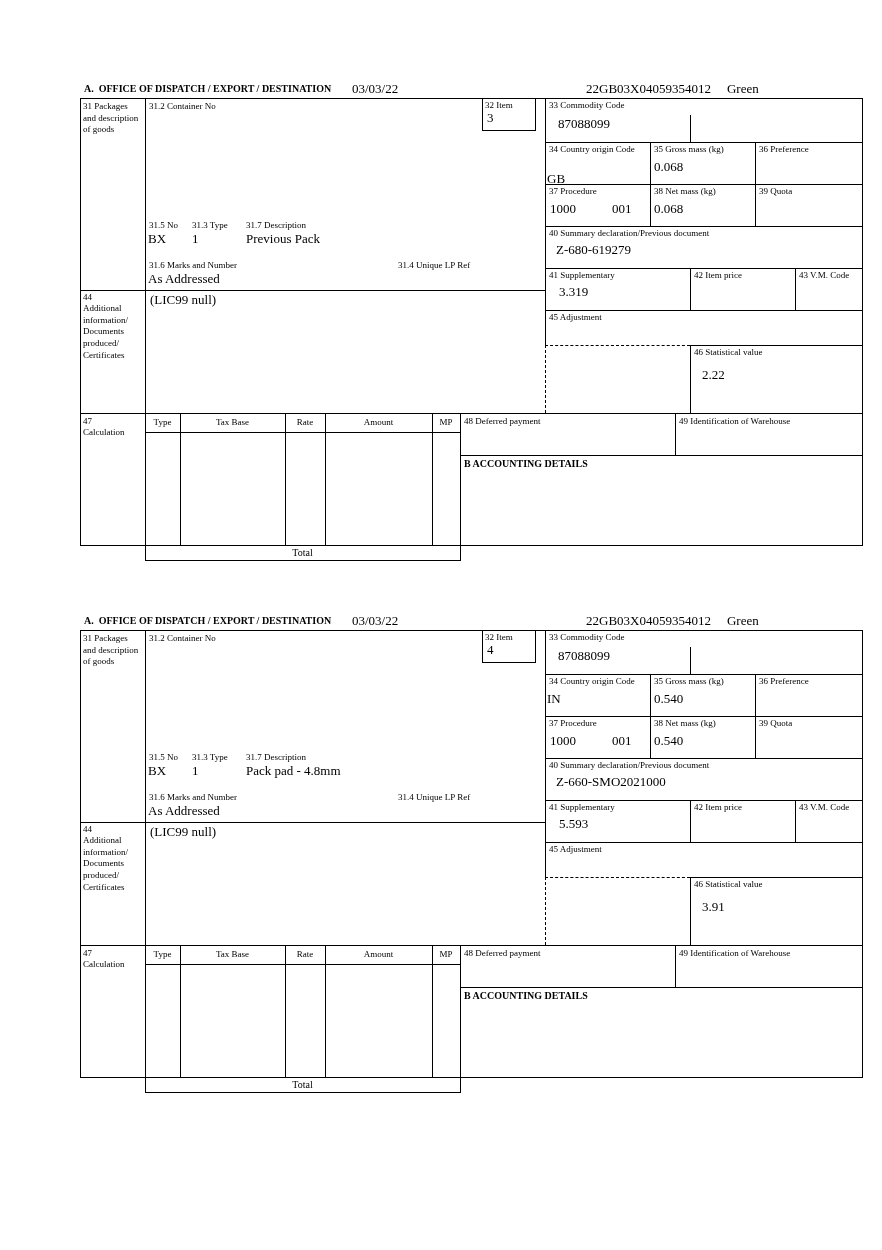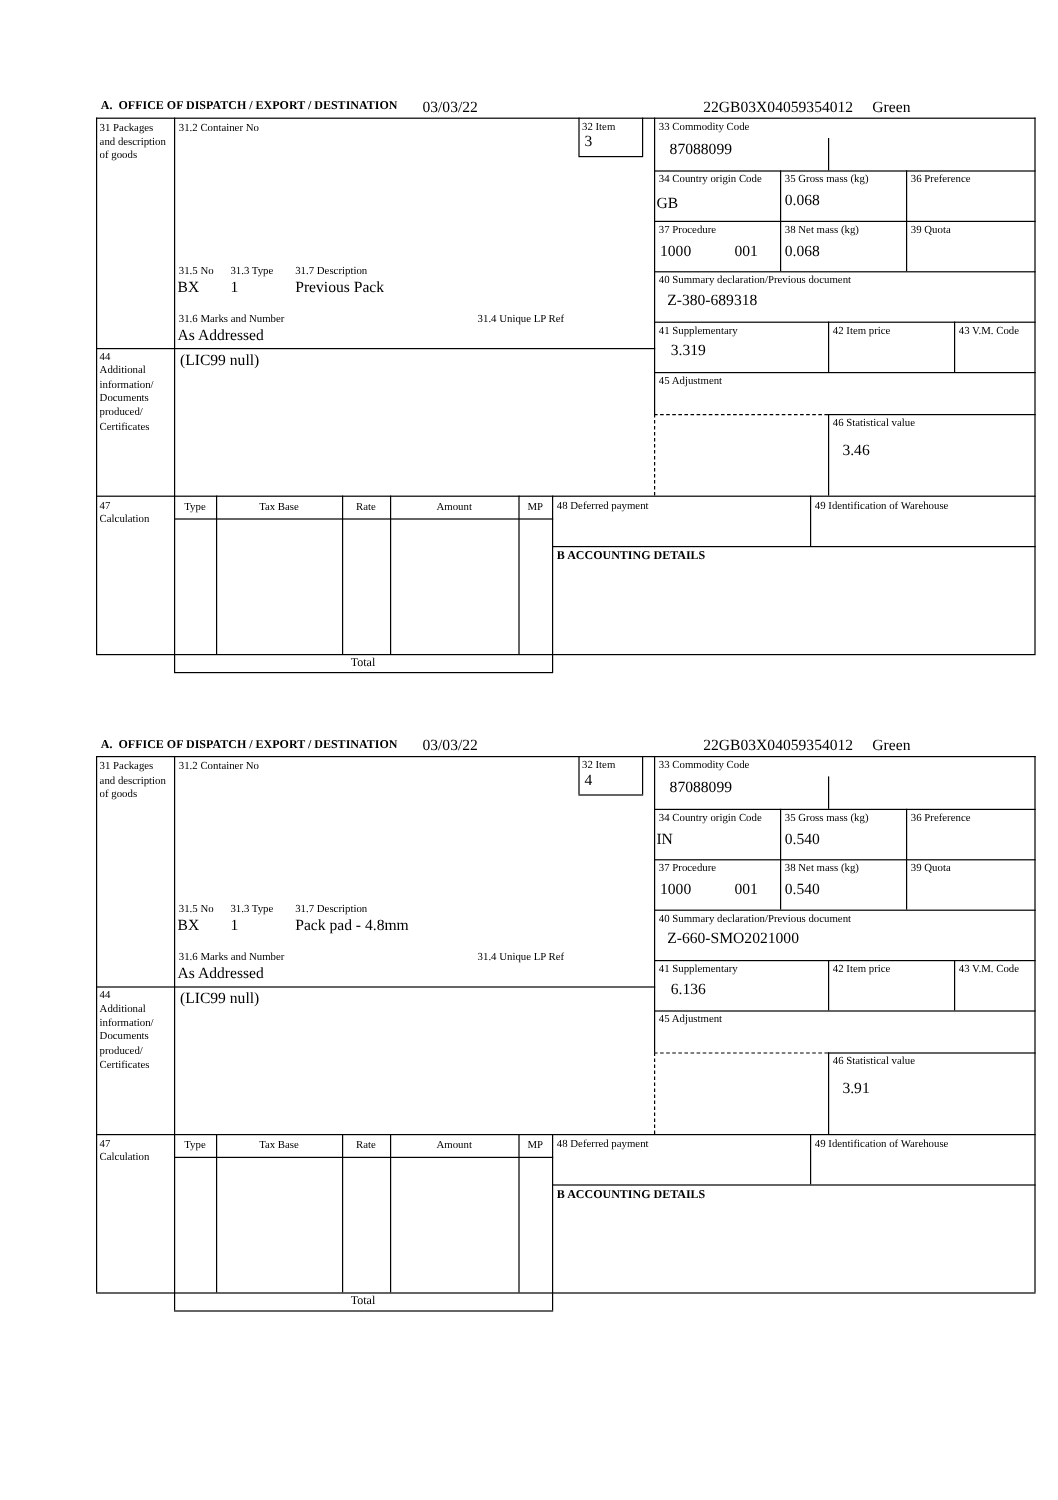--- a/index.html
+++ b/index.html
@@ -85,42 +85,42 @@
     <div class="t val" style="left:68px;top:191px">As Addressed</div>
 
     <div class="t val" style="left:70px;top:212px">(LIC99 null)</div>
 
     <div class="t lbl" style="left:469px;top:20px">33 Commodity Code</div>
     <div class="t val" style="left:478px;top:36px">87088099</div>
 
     <div class="t lbl" style="left:469px;top:64px">34 Country origin Code</div>
     <div class="t lbl" style="left:574px;top:64px">35 Gross mass (kg)</div>
     <div class="t lbl" style="left:679px;top:64px">36 Preference</div>
-    <div class="t val" style="left:467px;top:81px">GB</div>
+    <div class="t val" style="left:467px;top:91px">GB</div>
     <div class="t val" style="left:574px;top:79px">0.068</div>
 
     <div class="t lbl" style="left:469px;top:106px">37 Procedure</div>
     <div class="t lbl" style="left:574px;top:106px">38 Net mass (kg)</div>
     <div class="t lbl" style="left:679px;top:106px">39 Quota</div>
     <div class="t val" style="left:470px;top:121px">1000</div>
     <div class="t val" style="left:532px;top:121px">001</div>
     <div class="t val" style="left:574px;top:121px">0.068</div>
 
     <div class="t lbl" style="left:469px;top:148px">40 Summary declaration/Previous document</div>
-    <div class="t val" style="left:476px;top:162px">Z-380-689318</div>
+    <div class="t val" style="left:476px;top:162px">Z-680-619279</div>
 
     <div class="t lbl" style="left:469px;top:190px">41 Supplementary</div>
     <div class="t lbl" style="left:614px;top:190px">42 Item price</div>
     <div class="t lbl" style="left:719px;top:190px">43 V.M. Code</div>
     <div class="t val" style="left:479px;top:204px">3.319</div>
 
     <div class="t lbl" style="left:469px;top:232px">45 Adjustment</div>
 
     <div class="t lbl" style="left:614px;top:267px">46 Statistical value</div>
-    <div class="t val" style="left:622px;top:287px">3.46</div>
+    <div class="t val" style="left:622px;top:287px">2.22</div>
 
     <div class="t lbl" style="left:65px;top:337px;width:35px;text-align:center">Type</div>
     <div class="t lbl" style="left:100px;top:337px;width:105px;text-align:center">Tax Base</div>
     <div class="t lbl" style="left:205px;top:337px;width:40px;text-align:center">Rate</div>
     <div class="t lbl" style="left:245px;top:337px;width:107px;text-align:center">Amount</div>
     <div class="t lbl" style="left:352px;top:337px;width:28px;text-align:center">MP</div>
     <div class="t" style="left:65px;top:467px;width:315px;text-align:center;font-size:10px">Total</div>
 
     <div class="t lbl" style="left:384px;top:336px">48 Deferred payment</div>
     <div class="t lbl" style="left:599px;top:336px">49 Identification of Warehouse</div>
@@ -208,21 +208,21 @@
     <div class="t val" style="left:470px;top:121px">1000</div>
     <div class="t val" style="left:532px;top:121px">001</div>
     <div class="t val" style="left:574px;top:121px">0.540</div>
 
     <div class="t lbl" style="left:469px;top:148px">40 Summary declaration/Previous document</div>
     <div class="t val" style="left:476px;top:162px">Z-660-SMO2021000</div>
 
     <div class="t lbl" style="left:469px;top:190px">41 Supplementary</div>
     <div class="t lbl" style="left:614px;top:190px">42 Item price</div>
     <div class="t lbl" style="left:719px;top:190px">43 V.M. Code</div>
-    <div class="t val" style="left:479px;top:204px">6.136</div>
+    <div class="t val" style="left:479px;top:204px">5.593</div>
 
     <div class="t lbl" style="left:469px;top:232px">45 Adjustment</div>
 
     <div class="t lbl" style="left:614px;top:267px">46 Statistical value</div>
     <div class="t val" style="left:622px;top:287px">3.91</div>
 
     <div class="t lbl" style="left:65px;top:337px;width:35px;text-align:center">Type</div>
     <div class="t lbl" style="left:100px;top:337px;width:105px;text-align:center">Tax Base</div>
     <div class="t lbl" style="left:205px;top:337px;width:40px;text-align:center">Rate</div>
     <div class="t lbl" style="left:245px;top:337px;width:107px;text-align:center">Amount</div>

